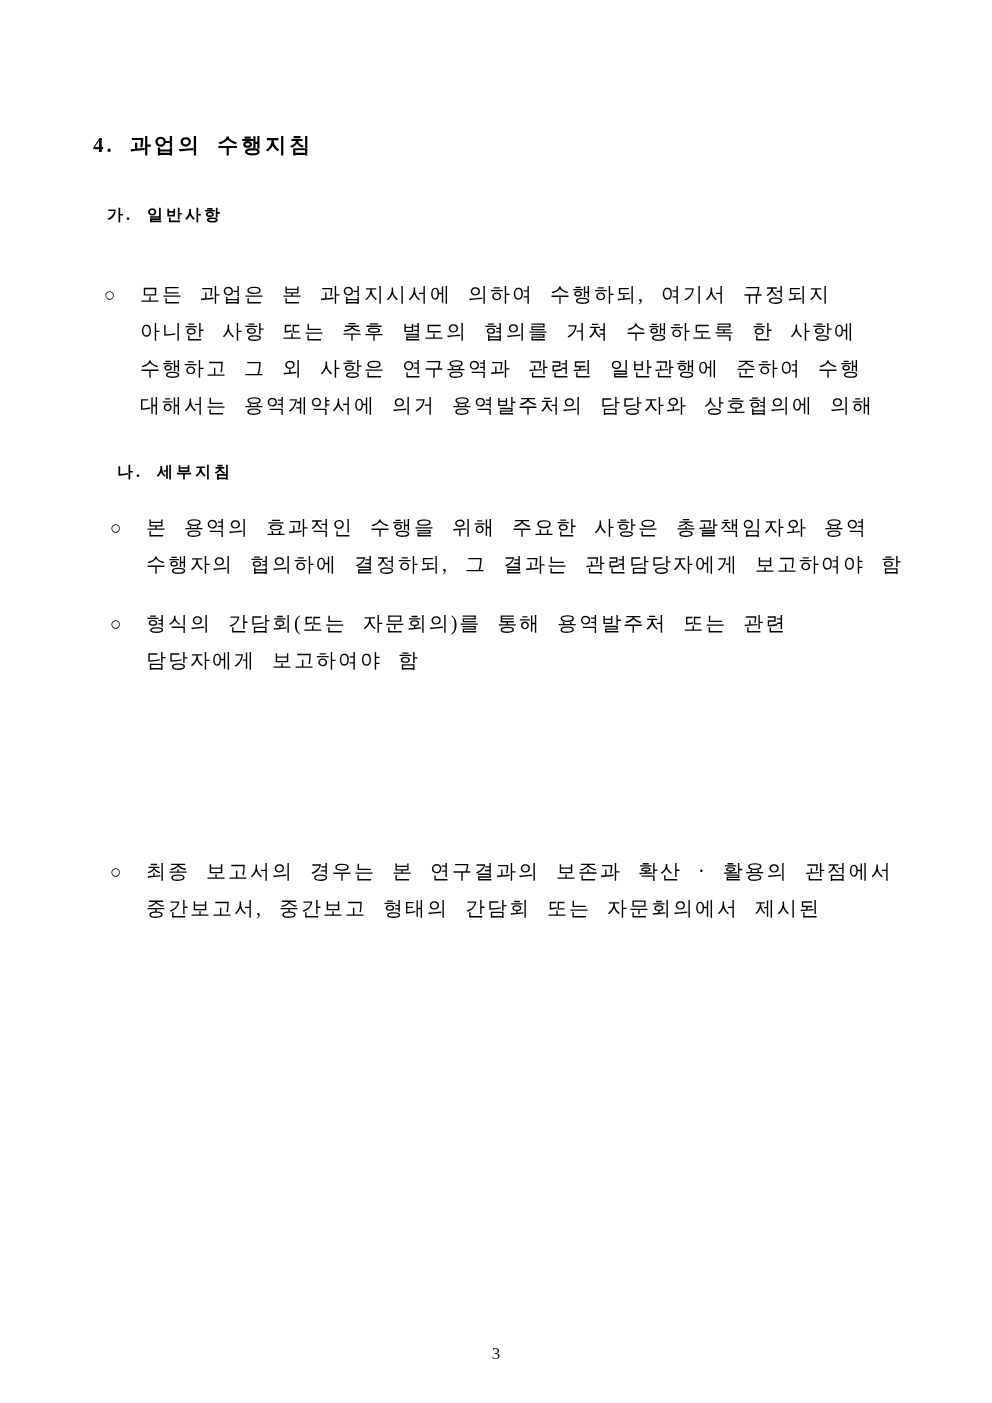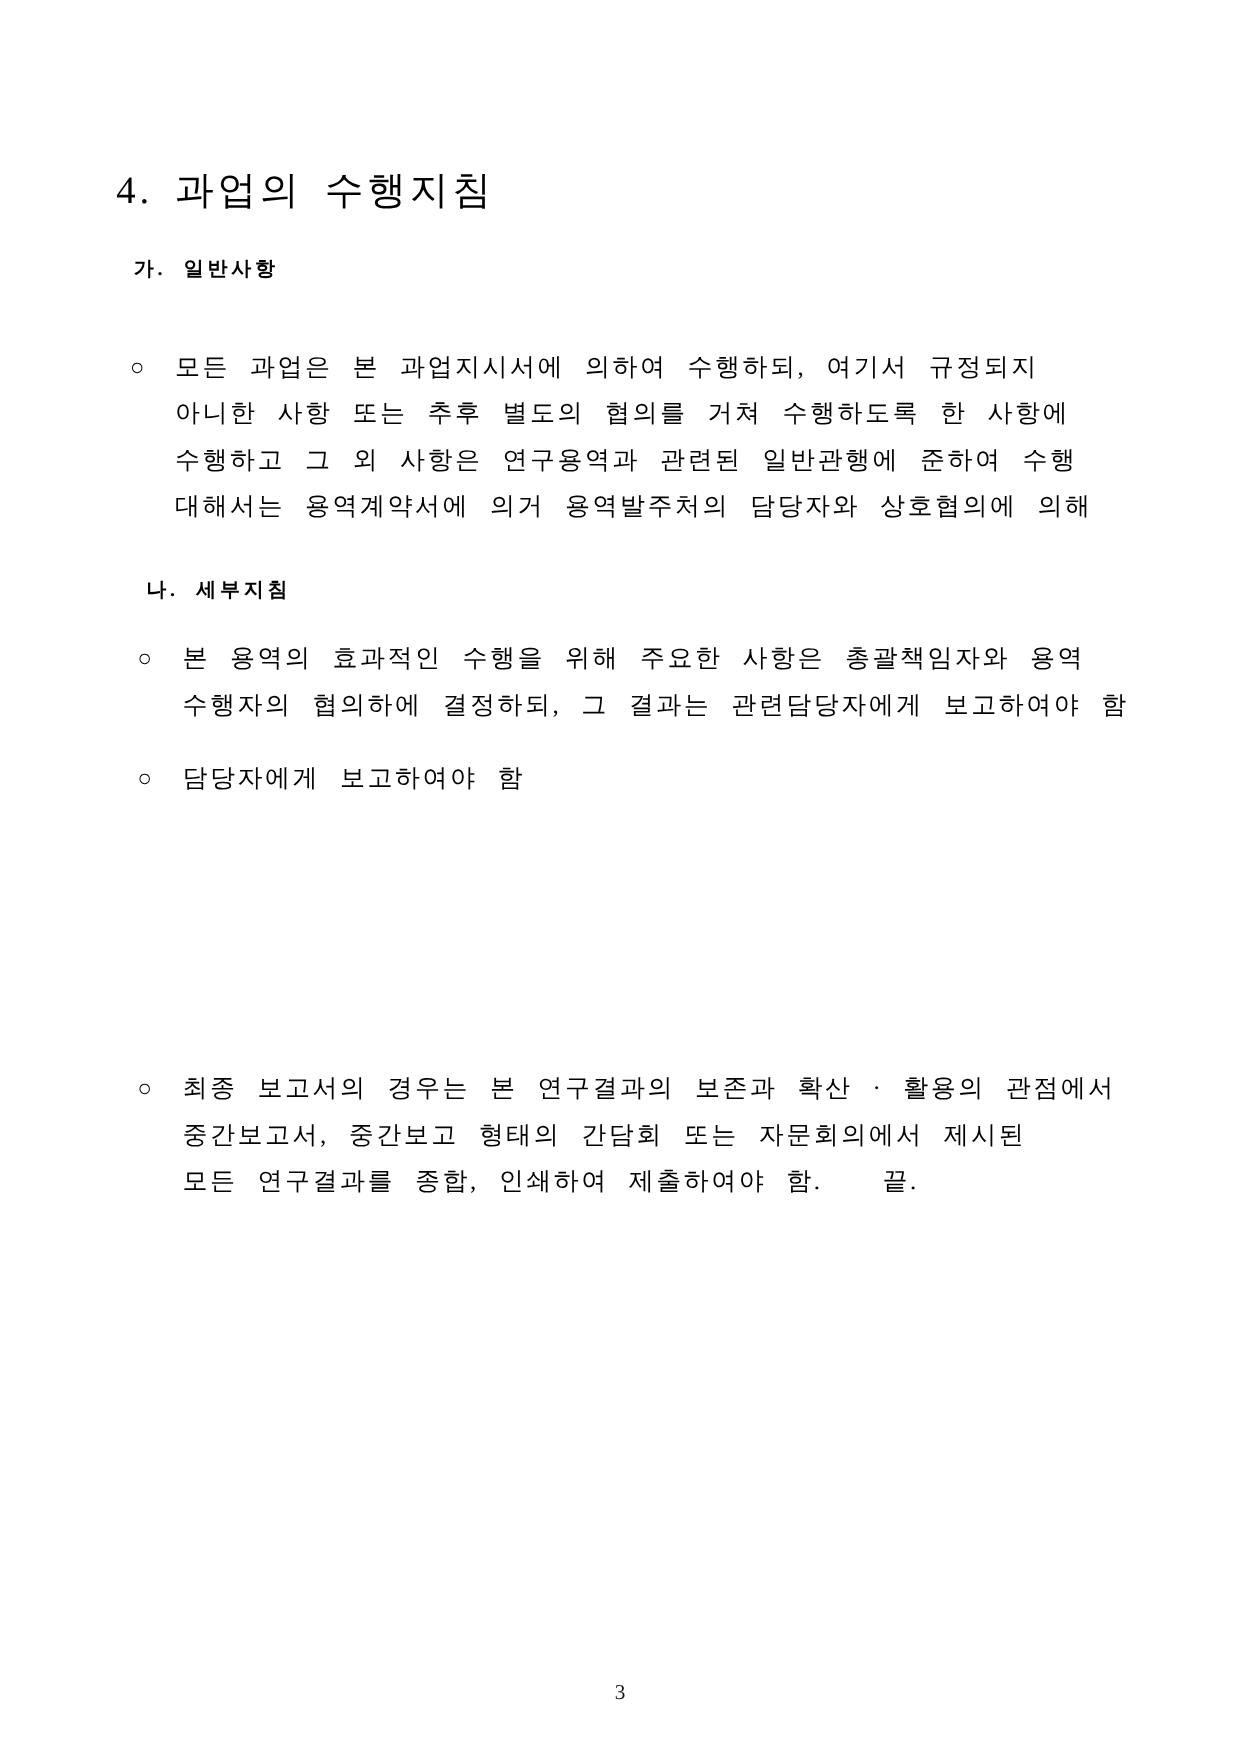--- a/index.html
+++ b/index.html
@@ -7,22 +7,22 @@
     position: relative;
     width: 992px;
     height: 1403px;
     background: #ffffff;
     color: #000000;
     font-family: "Liberation Serif", "DejaVu Serif", serif;
     overflow: hidden;
   }
   .h-main {
     position: absolute;
-    font-size: 31px;
-    font-weight: normal;
+    font-size: 21px;
+    font-weight: bold;
     letter-spacing: 3px;
     word-spacing: 7px;
     white-space: pre;
   }
   .h-sub {
     position: absolute;
     font-size: 16px;
     font-weight: bold;
     letter-spacing: 3px;
     word-spacing: 7px;
@@ -83,29 +83,29 @@
     <div class="bullet-marker">○</div>
     <div class="para-lines">
       <div class="line">본 용역의 효과적인 수행을 위해 주요한 사항은 총괄책임자와 용역</div>
       <div class="line">수행자의 협의하에 결정하되, 그 결과는 관련담당자에게 보고하여야 함</div>
     </div>
   </div>
 
   <div class="bullet-para" style="left:110px; top:605px; width:810px;">
     <div class="bullet-marker">○</div>
     <div class="para-lines">
+      <div class="line">형식의 간담회(또는 자문회의)를 통해 용역발주처 또는 관련</div>
       <div class="line">담당자에게 보고하여야 함</div>
     </div>
   </div>
 
 
   <div class="bullet-para" style="left:110px; top:853px; width:810px;">
     <div class="bullet-marker">○</div>
     <div class="para-lines">
       <div class="line">최종 보고서의 경우는 본 연구결과의 보존과 확산 · 활용의 관점에서</div>
       <div class="line">중간보고서, 중간보고 형태의 간담회 또는 자문회의에서 제시된</div>
-      <div class="line">모든 연구결과를 종합, 인쇄하여 제출하여야 함.   끝.</div>
     </div>
   </div>
 
   <div class="page-number">3</div>
 
 </div>
 
 </body></html>

